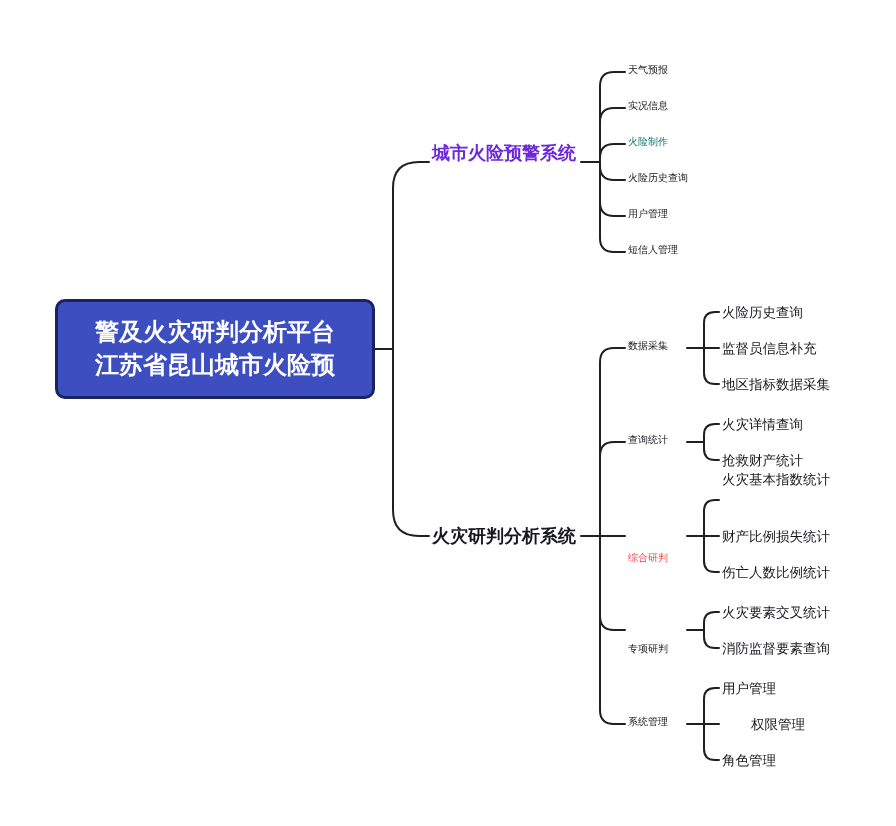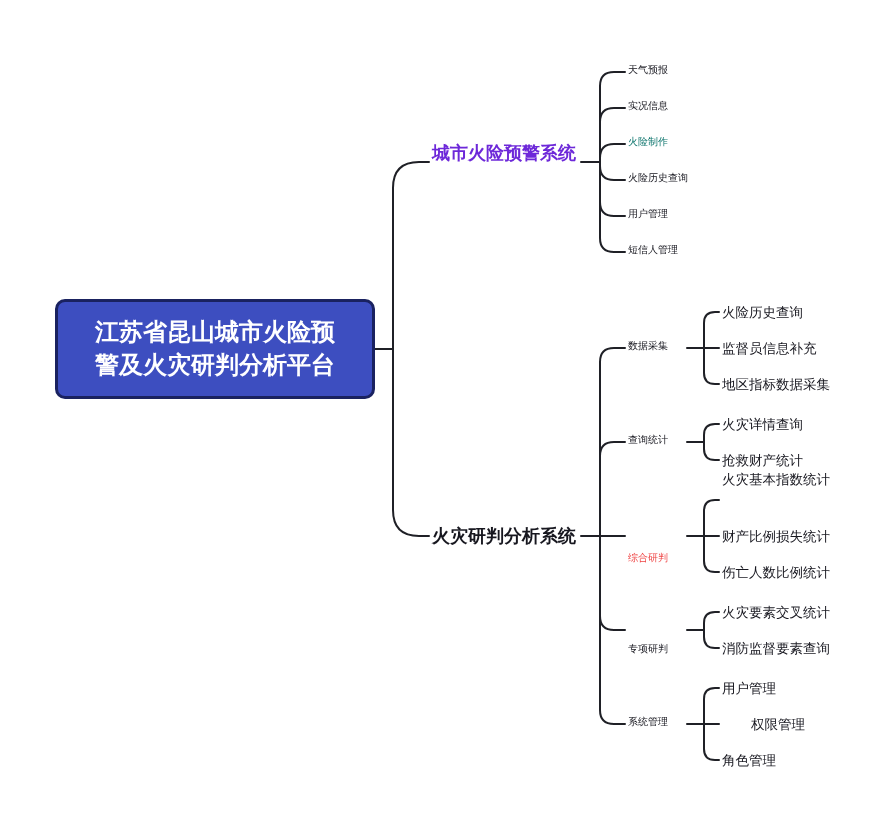--- a/index.html
+++ b/index.html
@@ -85,22 +85,22 @@
       <path d="M 600 536 L 600 616.0 Q 600 630 614.0 630 L 625 630" fill="none" stroke="#1f2026" stroke-width="2" stroke-linecap="round" stroke-linejoin="round"></path>
       <path d="M 687 724 L 704 724" fill="none" stroke="#1f2026" stroke-width="2" stroke-linecap="round" stroke-linejoin="round"></path>
       <path d="M 704 724 L 704 699.0 Q 704 688 715.0 688 L 719 688" fill="none" stroke="#1f2026" stroke-width="2" stroke-linecap="round" stroke-linejoin="round"></path>
       <path d="M 704 724 L 719 724" fill="none" stroke="#1f2026" stroke-width="2" stroke-linecap="round" stroke-linejoin="round"></path>
       <path d="M 704 724 L 704 749.0 Q 704 760 715.0 760 L 719 760" fill="none" stroke="#1f2026" stroke-width="2" stroke-linecap="round" stroke-linejoin="round"></path>
       <path d="M 600 536 L 600 710.0 Q 600 724 614.0 724 L 625 724" fill="none" stroke="#1f2026" stroke-width="2" stroke-linecap="round" stroke-linejoin="round"></path>
       <path d="M 393 349 L 393 510.0 Q 393 536 419.0 536 L 429 536" fill="none" stroke="#1f2026" stroke-width="2" stroke-linecap="round" stroke-linejoin="round"></path>
     </svg>
 
   <div class="root-node" style="background: rgb(61, 78, 192); border-color: rgb(26, 34, 96); color: rgb(255, 255, 255); top: 299px;">
+    <span>警及火灾研判分析平台</span>
     <span>江苏省昆山城市火险预</span>
-    <span>警及火灾研判分析平台</span>
   </div>
 <div class="node d1" style="color: #6d28d9; left: 432px; top: 142px;">城市火险预警系统</div>
     <div class="node d2" style="color: rgb(23, 23, 31); left: 628px; top: 63.5px;">天气预报</div>
     <div class="node d2" style="color: rgb(23, 23, 31); left: 628px; top: 99.5px;">实况信息</div>
     <div class="node d2" style="color: #0f766e; left: 628px; top: 135.5px;">火险制作</div>
     <div class="node d2" style="color: rgb(23, 23, 31); left: 628px; top: 171.5px;">火险历史查询</div>
     <div class="node d2" style="color: rgb(23, 23, 31); left: 628px; top: 207.5px;">用户管理</div>
     <div class="node d2" style="color: rgb(23, 23, 31); left: 628px; top: 243.5px;">短信人管理</div>
     <div class="node d1" style="color: rgb(23, 23, 31); left: 432px; top: 524.5px;">火灾研判分析系统</div>
     <div class="node d2" style="color: rgb(23, 23, 31); left: 628px; top: 339.5px;">数据采集</div>

